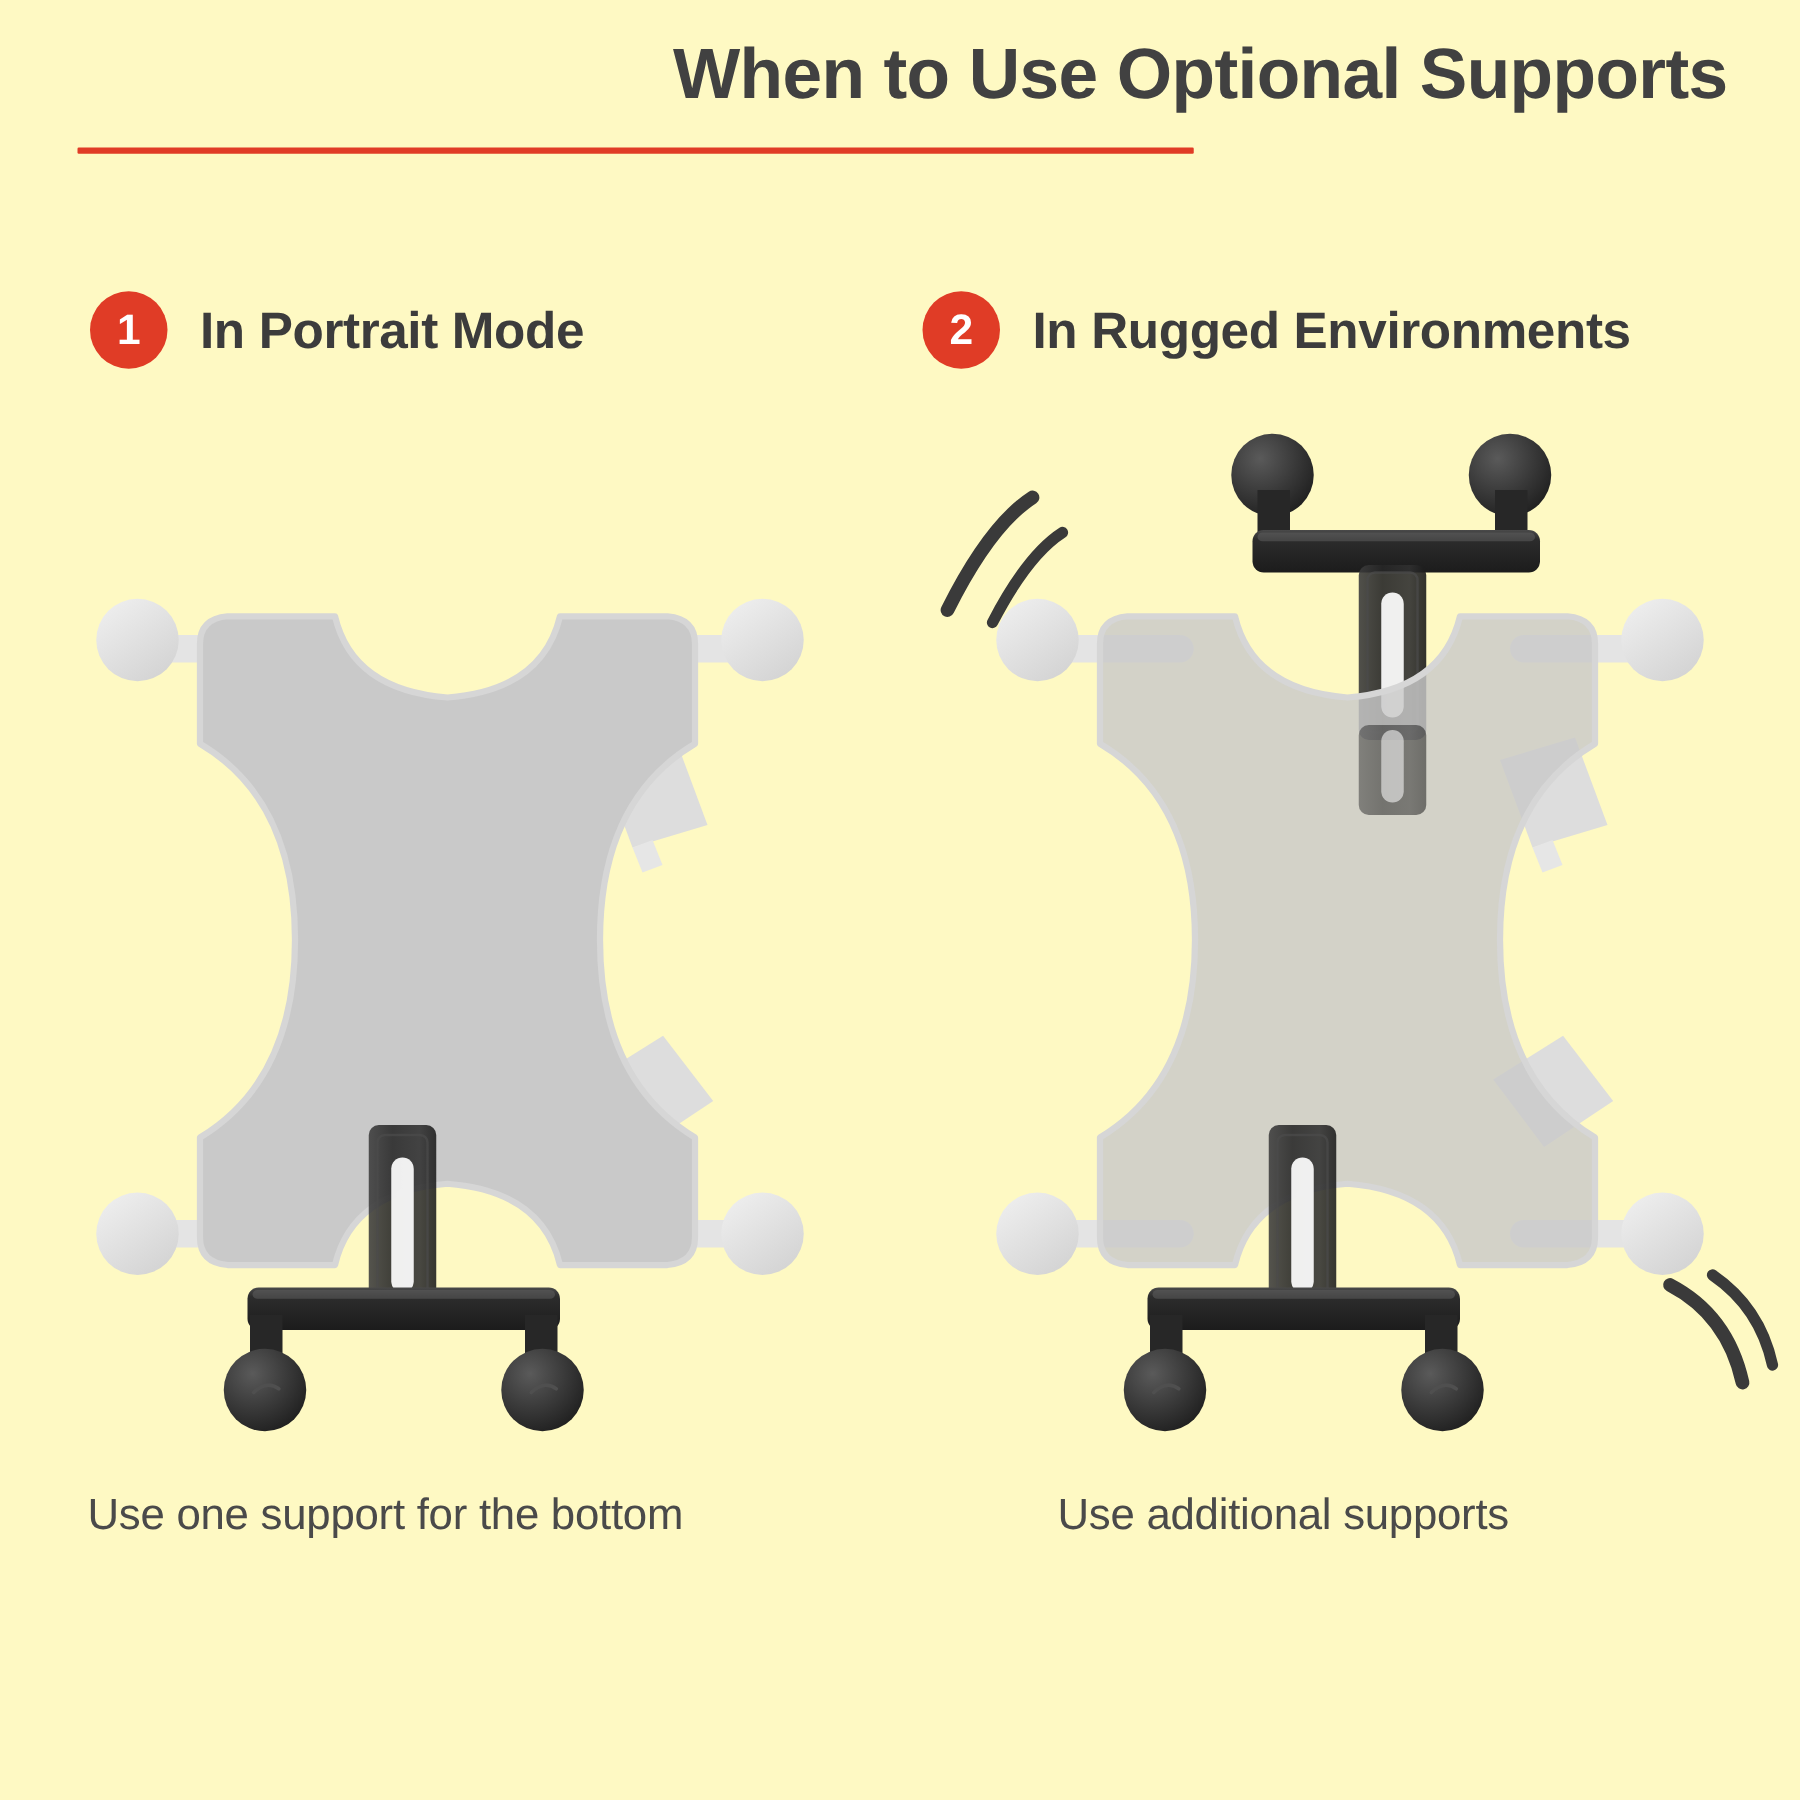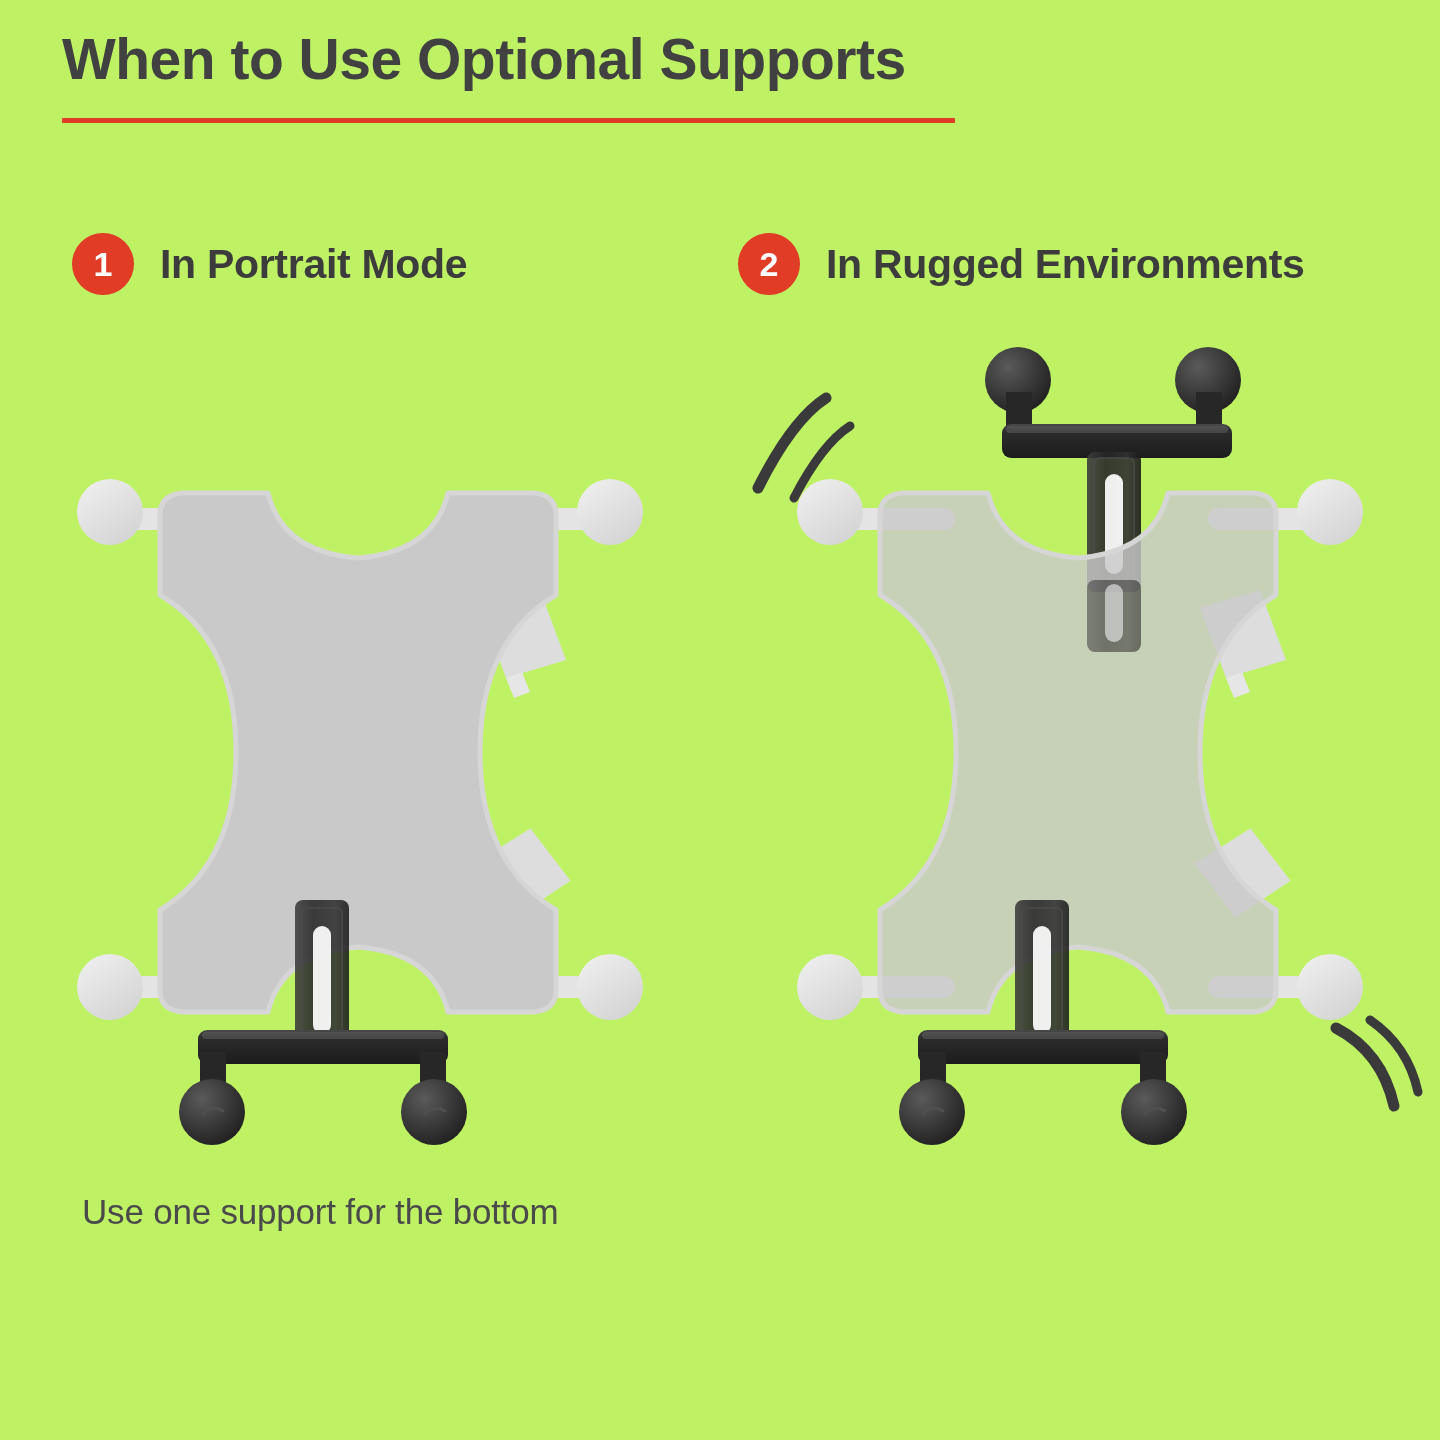--- a/index.html
+++ b/index.html
@@ -13,21 +13,22 @@
     font-family: "Liberation Sans", sans-serif;
     color: #3a3a3a;
     overflow: hidden;
     position: relative;
   }
 
   .page {
     position: relative;
     width: 1440px;
     height: 1440px;
-    background: #bef264;
+    background: #fef9c3;
+    text-align: right;
   }
 
   
   .header {
     position: absolute;
     left: 62px;
     top: 28px;
     width: 1320px;
   }
   .page-title {
@@ -106,21 +107,20 @@
   }
 
   
   .caption {
     position: absolute;
     top: 1192px;
     font-size: 35px;
     color: #4a4a4a;
     white-space: nowrap;
     letter-spacing: -0.2px;
-    margin-left: 12px;
   }
   .caption.c1 { left: 70px; }
   .caption.c2 { left: 846px; }
 </style>
 </head>
 <body>
 
 <div class="page">
 
   <div class="header">
@@ -331,14 +331,15 @@
       </g>
 
       <g>
         <path d="M606 688 Q652 712 664 766" stroke="#3a3a3a" stroke-width="11" fill="none" stroke-linecap="round"></path>
         <path d="M640 680 Q678 706 688 752" stroke="#3a3a3a" stroke-width="9" fill="none" stroke-linecap="round"></path>
       </g>
     </svg>
   </div>
 
   <div class="caption c1">Use one support for the bottom</div>
+  <div class="caption c2">Use additional supports</div>
 
 </div>
 
 </body></html>

